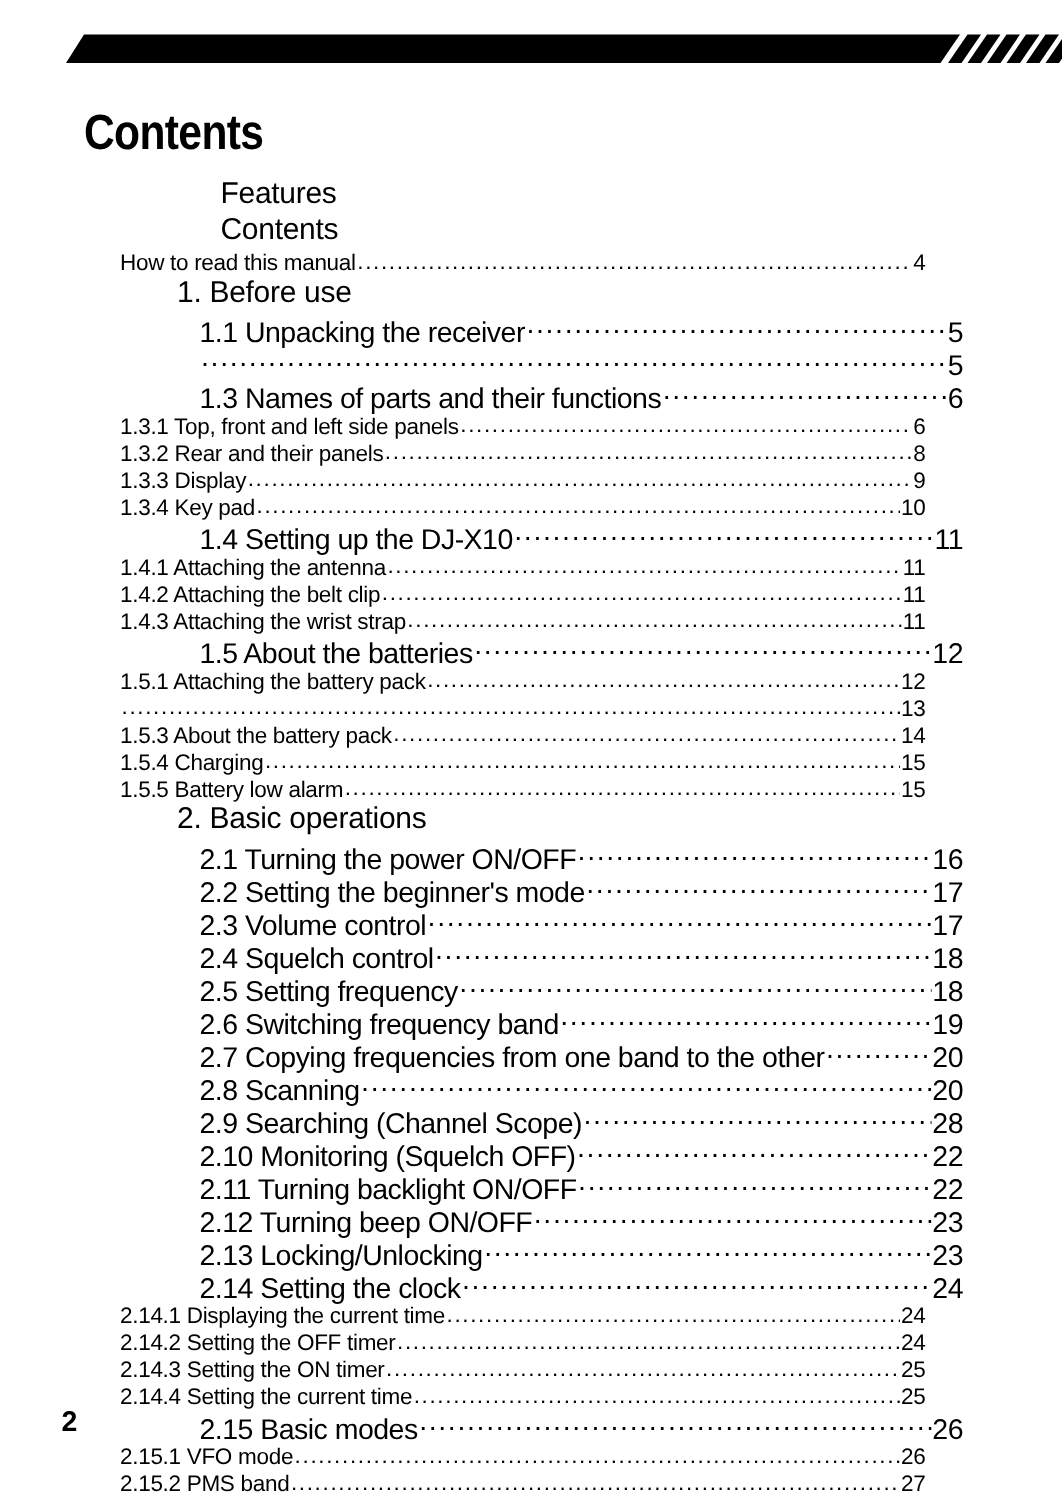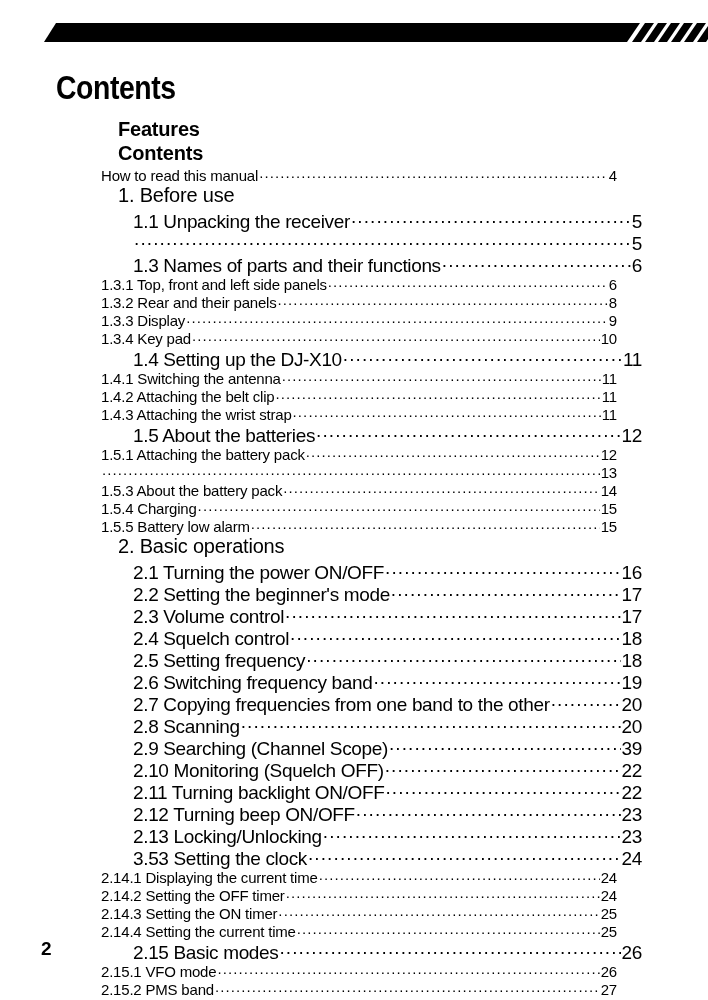--- a/index.html
+++ b/index.html
@@ -75,25 +75,26 @@
   }
   .toc-page {
     flex: 0 0 auto;
     text-align: right;
     padding-left: 0px;
   }
 
   
   .lvl0 {
     font-size: 20px;
-    font-weight: bold;
+    font-weight: normal;
     padding-left: 118px;
     padding-right: 90px;
     height: 24px;
     letter-spacing: -0.2px;
+    margin-left: 29px;
   }
 
   
   .lvl1 {
     font-size: 20px;
     font-weight: normal;
     padding-left: 118px;
     padding-right: 90px;
     height: 25px;
     letter-spacing: -0.2px;
@@ -106,24 +107,25 @@
     padding-left: 133px;
     padding-right: 66px;
     height: 22px;
     letter-spacing: -0.35px;
   }
 
   
   .lvl3 {
     font-size: 15px;
     font-weight: normal;
-    padding-left: 101px;
+    padding-left: 80px;
     padding-right: 91px;
     height: 18px;
     letter-spacing: -0.2px;
+    align-items: center;
   }
 
   
   #folio {
     position: absolute;
     left: 41px;
     top: 938px;
     font-size: 19px;
     font-weight: bold;
   }
@@ -197,21 +199,21 @@
       <span class="toc-label">1.3.4 Key pad</span>
       <span class="toc-leader"></span>
       <span class="toc-page">10</span>
     </div>
     <div class="toc-row lvl2">
       <span class="toc-label">1.4 Setting up the DJ-X10</span>
       <span class="toc-leader"></span>
       <span class="toc-page">11</span>
     </div>
     <div class="toc-row lvl3">
-      <span class="toc-label">1.4.1 Switching the antenna</span>
+      <span class="toc-label">1.4.1 Attaching the antenna</span>
       <span class="toc-leader"></span>
       <span class="toc-page">11</span>
     </div>
     <div class="toc-row lvl3">
       <span class="toc-label">1.4.2 Attaching the belt clip</span>
       <span class="toc-leader"></span>
       <span class="toc-page">11</span>
     </div>
     <div class="toc-row lvl3">
       <span class="toc-label">1.4.3 Attaching the wrist strap</span>
@@ -286,21 +288,21 @@
       <span class="toc-page">20</span>
     </div>
     <div class="toc-row lvl2">
       <span class="toc-label">2.8 Scanning</span>
       <span class="toc-leader"></span>
       <span class="toc-page">20</span>
     </div>
     <div class="toc-row lvl2">
       <span class="toc-label">2.9 Searching (Channel Scope) </span>
       <span class="toc-leader"></span>
-      <span class="toc-page">39</span>
+      <span class="toc-page">28</span>
     </div>
     <div class="toc-row lvl2">
       <span class="toc-label">2.10 Monitoring (Squelch OFF)</span>
       <span class="toc-leader"></span>
       <span class="toc-page">22</span>
     </div>
     <div class="toc-row lvl2">
       <span class="toc-label">2.11 Turning backlight ON/OFF</span>
       <span class="toc-leader"></span>
       <span class="toc-page">22</span>
@@ -309,21 +311,21 @@
       <span class="toc-label">2.12 Turning beep ON/OFF  </span>
       <span class="toc-leader"></span>
       <span class="toc-page">23</span>
     </div>
     <div class="toc-row lvl2">
       <span class="toc-label">2.13 Locking/Unlocking</span>
       <span class="toc-leader"></span>
       <span class="toc-page">23</span>
     </div>
     <div class="toc-row lvl2">
-      <span class="toc-label">3.53 Setting the clock </span>
+      <span class="toc-label">2.14 Setting the clock </span>
       <span class="toc-leader"></span>
       <span class="toc-page">24</span>
     </div>
     <div class="toc-row lvl3">
       <span class="toc-label">2.14.1 Displaying the current time</span>
       <span class="toc-leader"></span>
       <span class="toc-page">24</span>
     </div>
     <div class="toc-row lvl3">
       <span class="toc-label">2.14.2 Setting the OFF timer </span>

